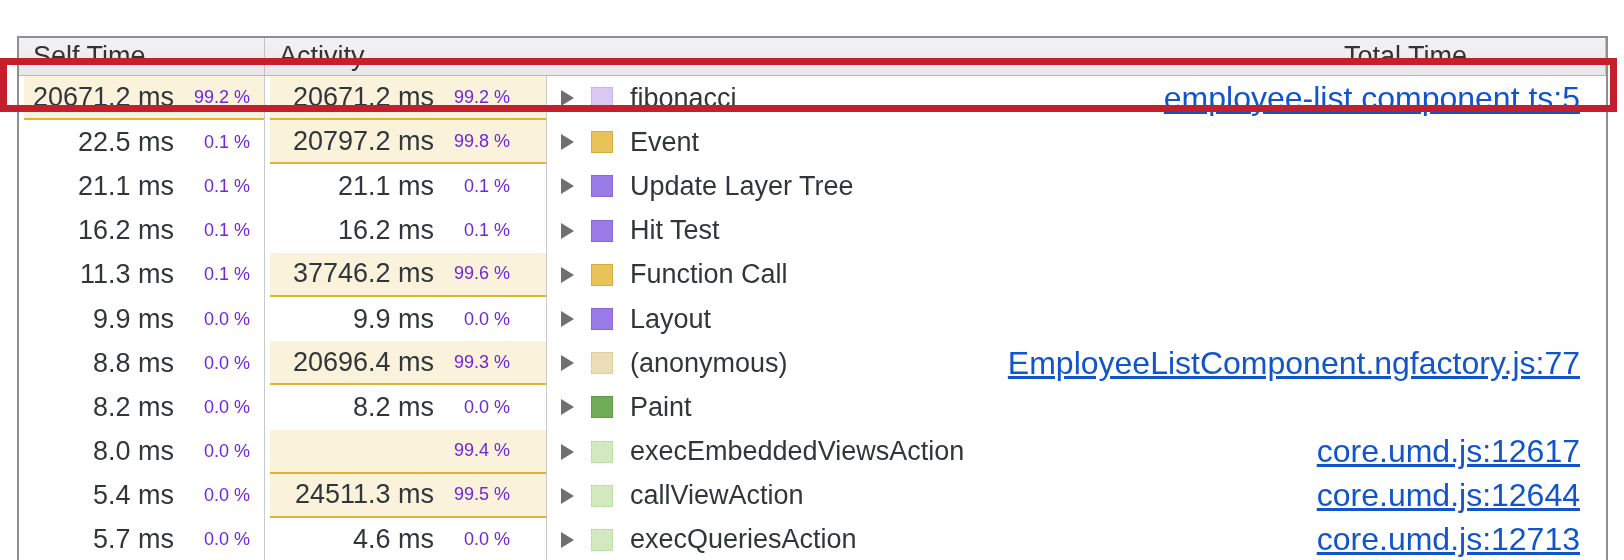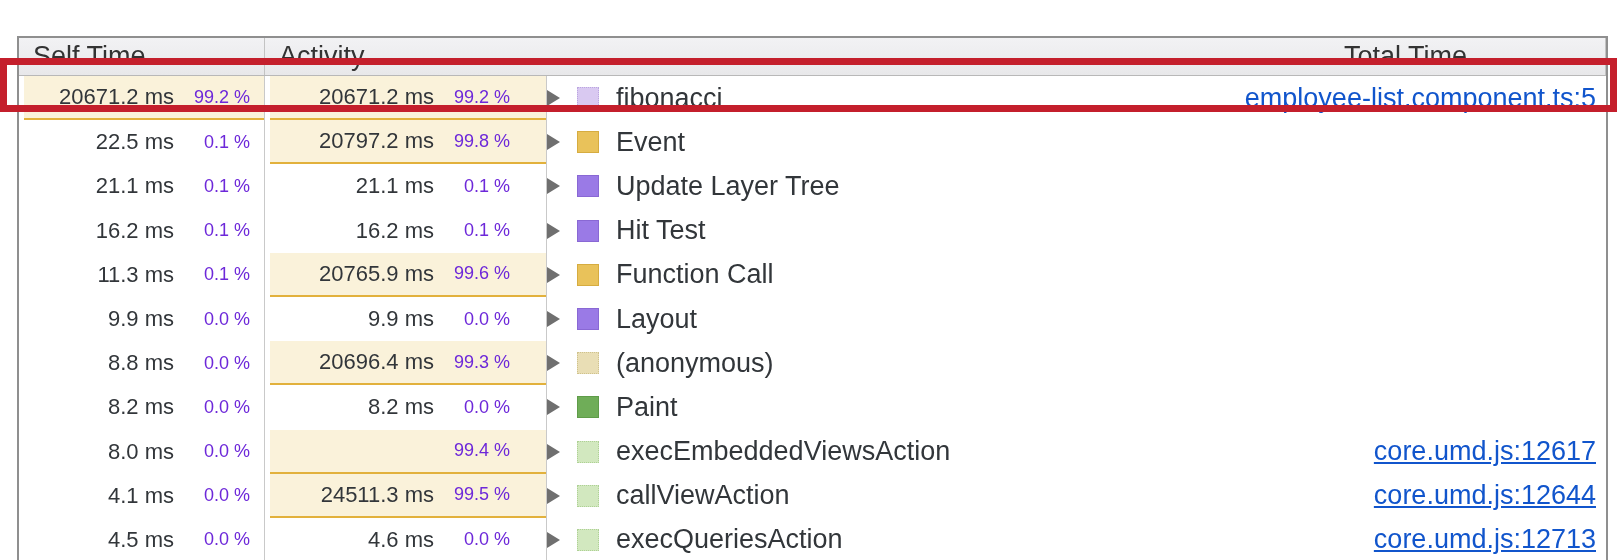--- a/index.html
+++ b/index.html
@@ -76,28 +76,29 @@
     justify-content: flex-end;
     padding-right: 14px;
     box-sizing: border-box;
   }
   .cell.c-total .numwrap { padding-right: 36px; }
   .numwrap.hl {
     left: 5px;
     background: #faf2da;
     border-bottom: 2px solid #e2b13c;
   }
-  .ms  { font-size: 22px; color: #32363a; white-space: nowrap; }
+  .ms  { font-size: 27px; color: #32363a; white-space: nowrap; }
   .pct { font-size: 18px; color: #6d28d9; width: 76px; text-align: right; white-space: nowrap; }
 
   .cell.c-activity {
     flex: 1;
     border-right: none;
     display: flex;
     align-items: center;
+    padding-left: 14px;
     box-sizing: border-box;
     min-width: 0;
   }
   .arrow {
     width: 0; height: 0;
     border-top: 8px solid transparent;
     border-bottom: 8px solid transparent;
     border-left: 13px solid #6f6f6f;
     margin-right: 17px;
     flex: none;
@@ -110,22 +111,22 @@
     margin-right: 17px;
     flex: none;
   }
   .alabel {
     font-size: 27px;
     color: #32363a;
     white-space: nowrap;
   }
   .srclink {
     margin-left: auto;
-    margin-right: 10px;
-    font-size: 27px;
+    margin-right: 26px;
+    font-size: 32px;
     color: #1155cc;
     text-decoration: underline;
     white-space: nowrap;
     cursor: pointer;
   }
 
   
   .redbox {
     position: absolute;
     left: 0;
@@ -230,21 +231,21 @@
   </div>
       <div class="row">
     <div class="cell c-self">
       <div class="numwrap">
         <span class="ms">11.3 ms</span>
         <span class="pct">0.1 %</span>
       </div>
     </div>
     <div class="cell c-total">
       <div class="numwrap hl">
-        <span class="ms">20765.9 ms</span>
+        <span class="ms">37746.2 ms</span>
         <span class="pct">99.6 %</span>
       </div>
     </div>
     <div class="cell c-activity">
       <div class="arrow"></div>
       <div class="swatch" style="background: rgb(233, 194, 90); border: 1px solid rgb(214, 172, 64);"></div>
       <span class="alabel">Function Call</span>
 
     </div>
   </div>
@@ -278,20 +279,21 @@
     <div class="cell c-total">
       <div class="numwrap hl">
         <span class="ms">20696.4 ms</span>
         <span class="pct">99.3 %</span>
       </div>
     </div>
     <div class="cell c-activity">
       <div class="arrow"></div>
       <div class="swatch" style="background: rgb(233, 222, 181); border: 1px dotted rgb(207, 194, 141);"></div>
       <span class="alabel">(anonymous)</span>
+      <a class="srclink">EmployeeListComponent.ngfactory.js:77</a>
     </div>
   </div>
       <div class="row">
     <div class="cell c-self">
       <div class="numwrap">
         <span class="ms">8.2 ms</span>
         <span class="pct">0.0 %</span>
       </div>
     </div>
     <div class="cell c-total">
@@ -322,41 +324,41 @@
     <div class="cell c-activity">
       <div class="arrow"></div>
       <div class="swatch" style="background: rgb(210, 232, 191); border: 1px dotted rgb(174, 209, 149);"></div>
       <span class="alabel">execEmbeddedViewsAction</span>
       <a class="srclink">core.umd.js:12617</a>
     </div>
   </div>
       <div class="row">
     <div class="cell c-self">
       <div class="numwrap">
-        <span class="ms">4.1 ms</span>
+        <span class="ms">5.4 ms</span>
         <span class="pct">0.0 %</span>
       </div>
     </div>
     <div class="cell c-total">
       <div class="numwrap hl">
         <span class="ms">24511.3 ms</span>
         <span class="pct">99.5 %</span>
       </div>
     </div>
     <div class="cell c-activity">
       <div class="arrow"></div>
       <div class="swatch" style="background: rgb(210, 232, 191); border: 1px dotted rgb(174, 209, 149);"></div>
       <span class="alabel">callViewAction</span>
       <a class="srclink">core.umd.js:12644</a>
     </div>
   </div>
       <div class="row">
     <div class="cell c-self">
       <div class="numwrap">
-        <span class="ms">4.5 ms</span>
+        <span class="ms">5.7 ms</span>
         <span class="pct">0.0 %</span>
       </div>
     </div>
     <div class="cell c-total">
       <div class="numwrap">
         <span class="ms">4.6 ms</span>
         <span class="pct">0.0 %</span>
       </div>
     </div>
     <div class="cell c-activity">

